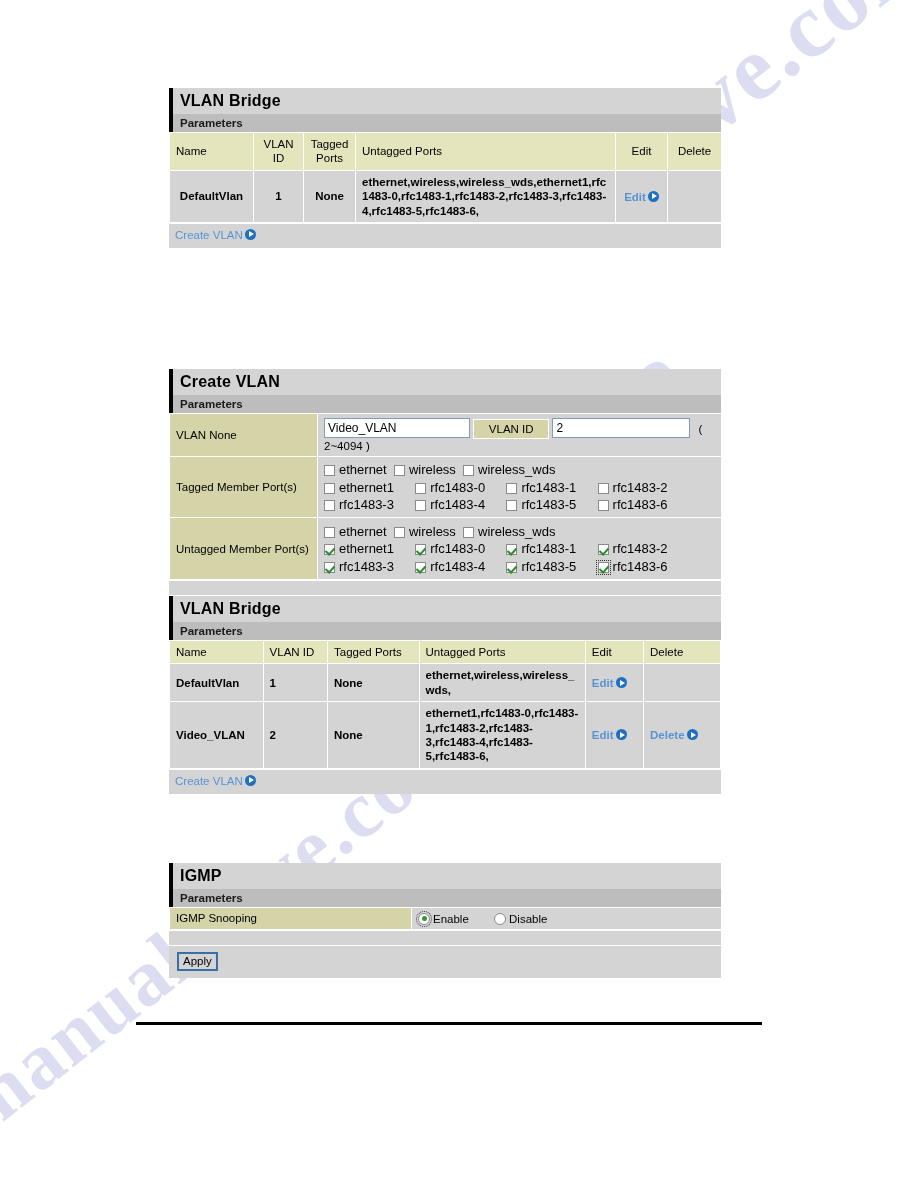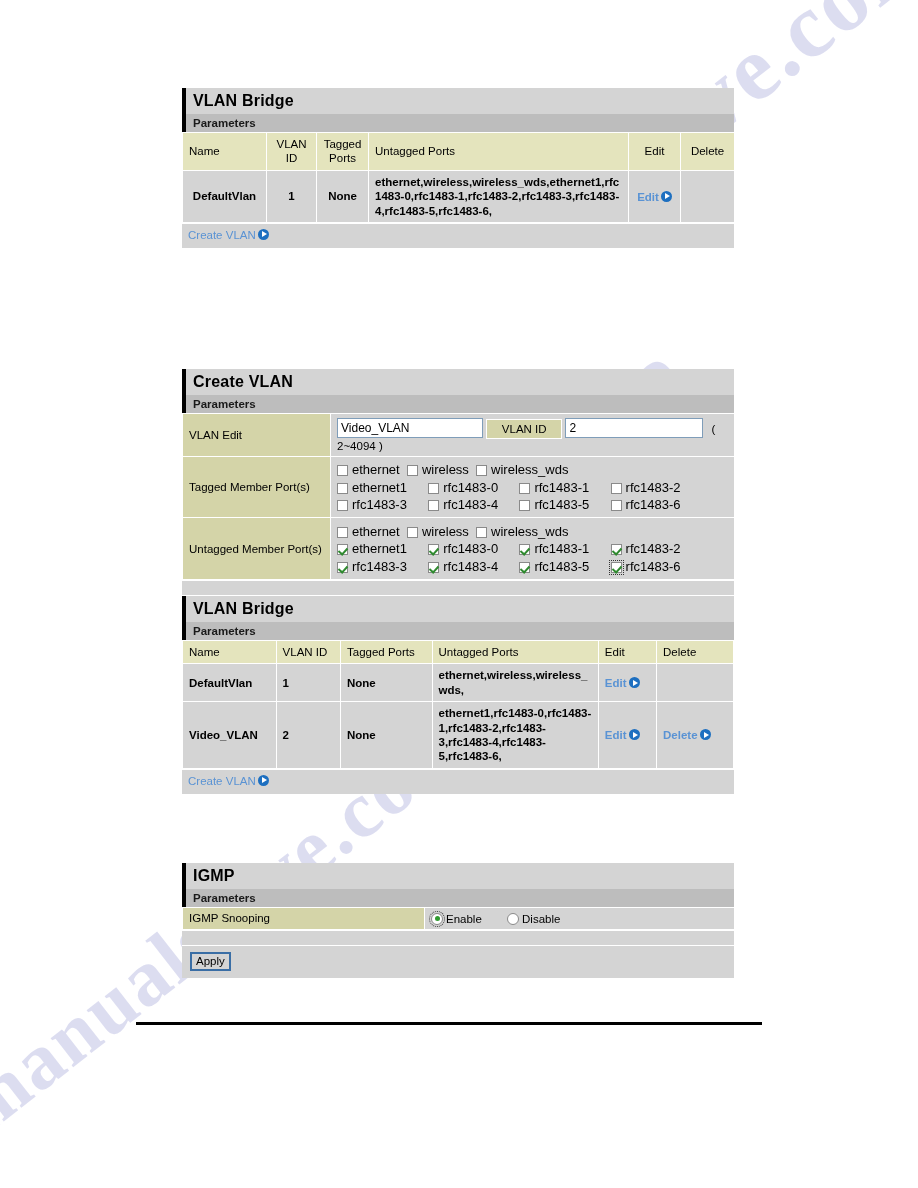--- a/index.html
+++ b/index.html
@@ -34,21 +34,21 @@
     transform-origin:left top;
     letter-spacing:2px;
   }
   .wm-a{ left:600px; top:120px; }
   .wm-b{ left:230px; top:640px; }
   .wm-c{ left:-60px; top:1080px; font-size:80px;}
 
   
   .panel{
     position:absolute;
-    left:182px;
+    left:169px;
     width:552px;
     background:#d4d4d4;
     z-index:10;
   }
   .panel-title{
     height:26px;
     line-height:26px;
     background:#d4d4d4;
     border-left:4px solid #000000;
     padding-left:7px;
@@ -311,21 +311,21 @@
   <div class="panel-title">Create VLAN</div>
   <div class="panel-sub">Parameters</div>
 
   <table class="form">
     <colgroup>
         <col style="width:148px">
         <col style="width:404px">
       </colgroup>
     <tbody>
       <tr>
-        <td class="lbl">VLAN Edit</td>
+        <td class="lbl">VLAN None</td>
         <td class="fld">
           <input class="txt" style="width: 138px;" type="text" value="Video_VLAN">
           <span class="idlbl">VLAN ID</span>
           <input class="txt" style="width: 130px;" type="text" value="2">
           <span class="hint">( 2~4094 )</span>
         </td>
       </tr>
 
       <tr>
         <td class="lbl">Tagged Member Port(s)</td>

